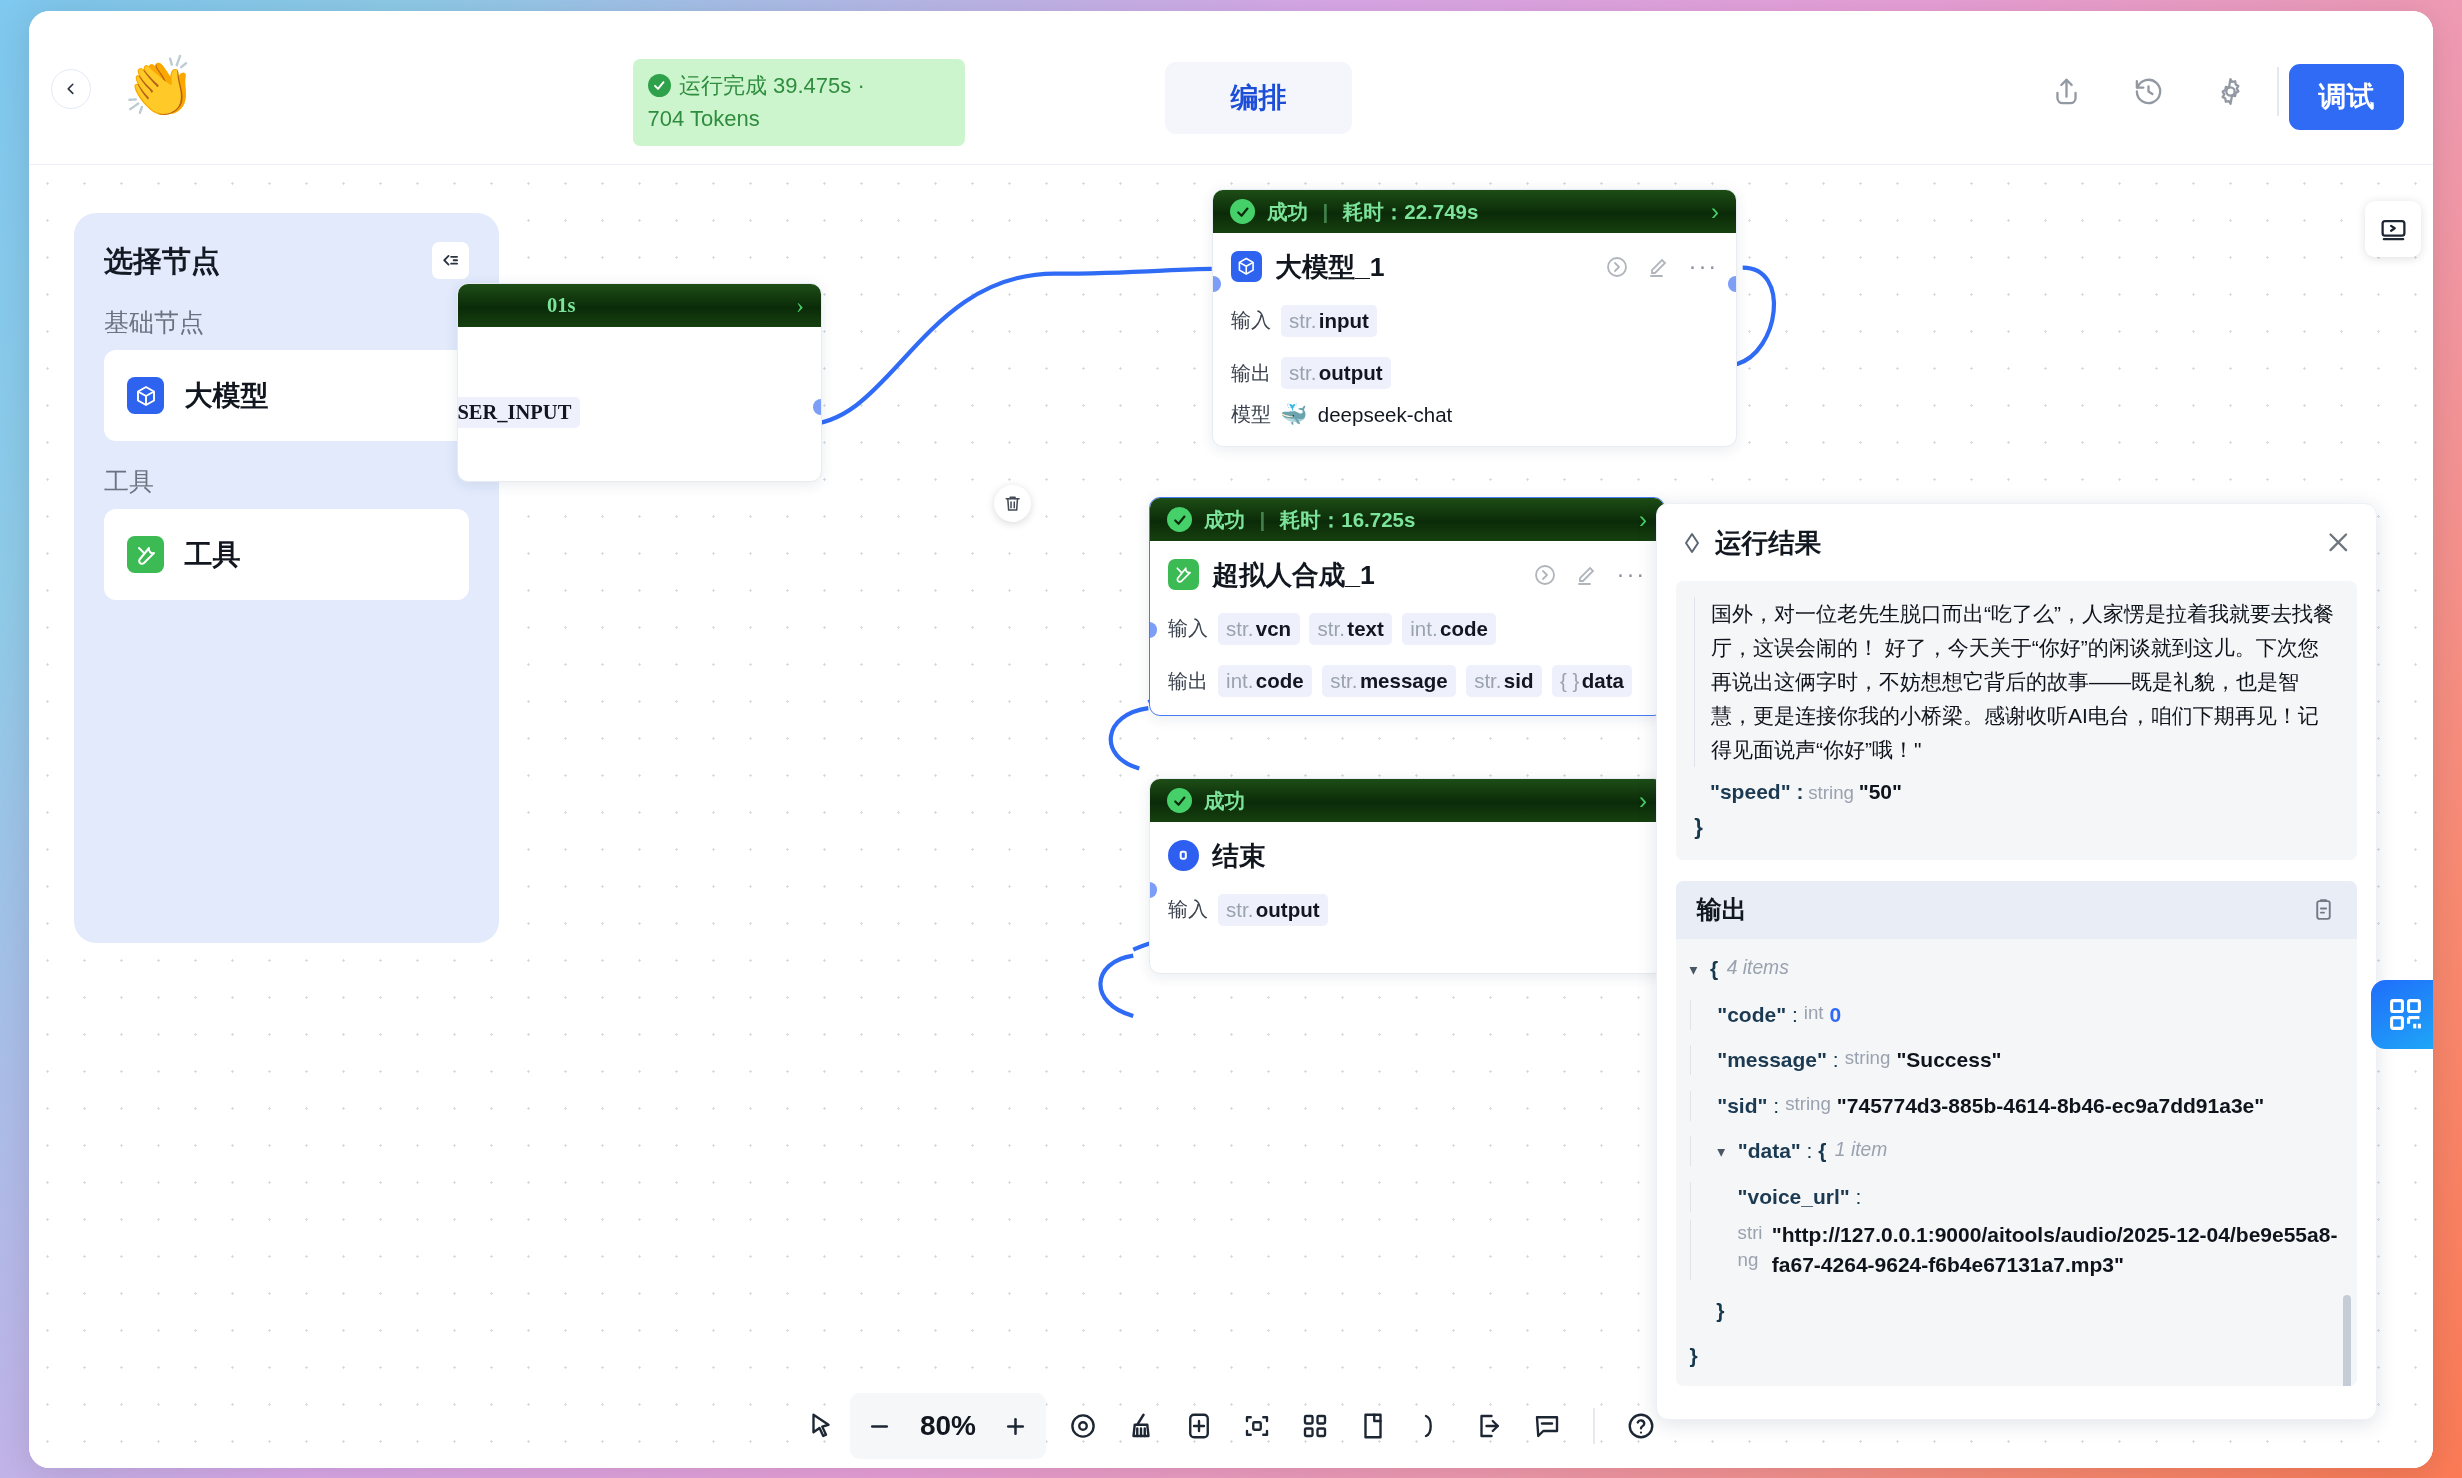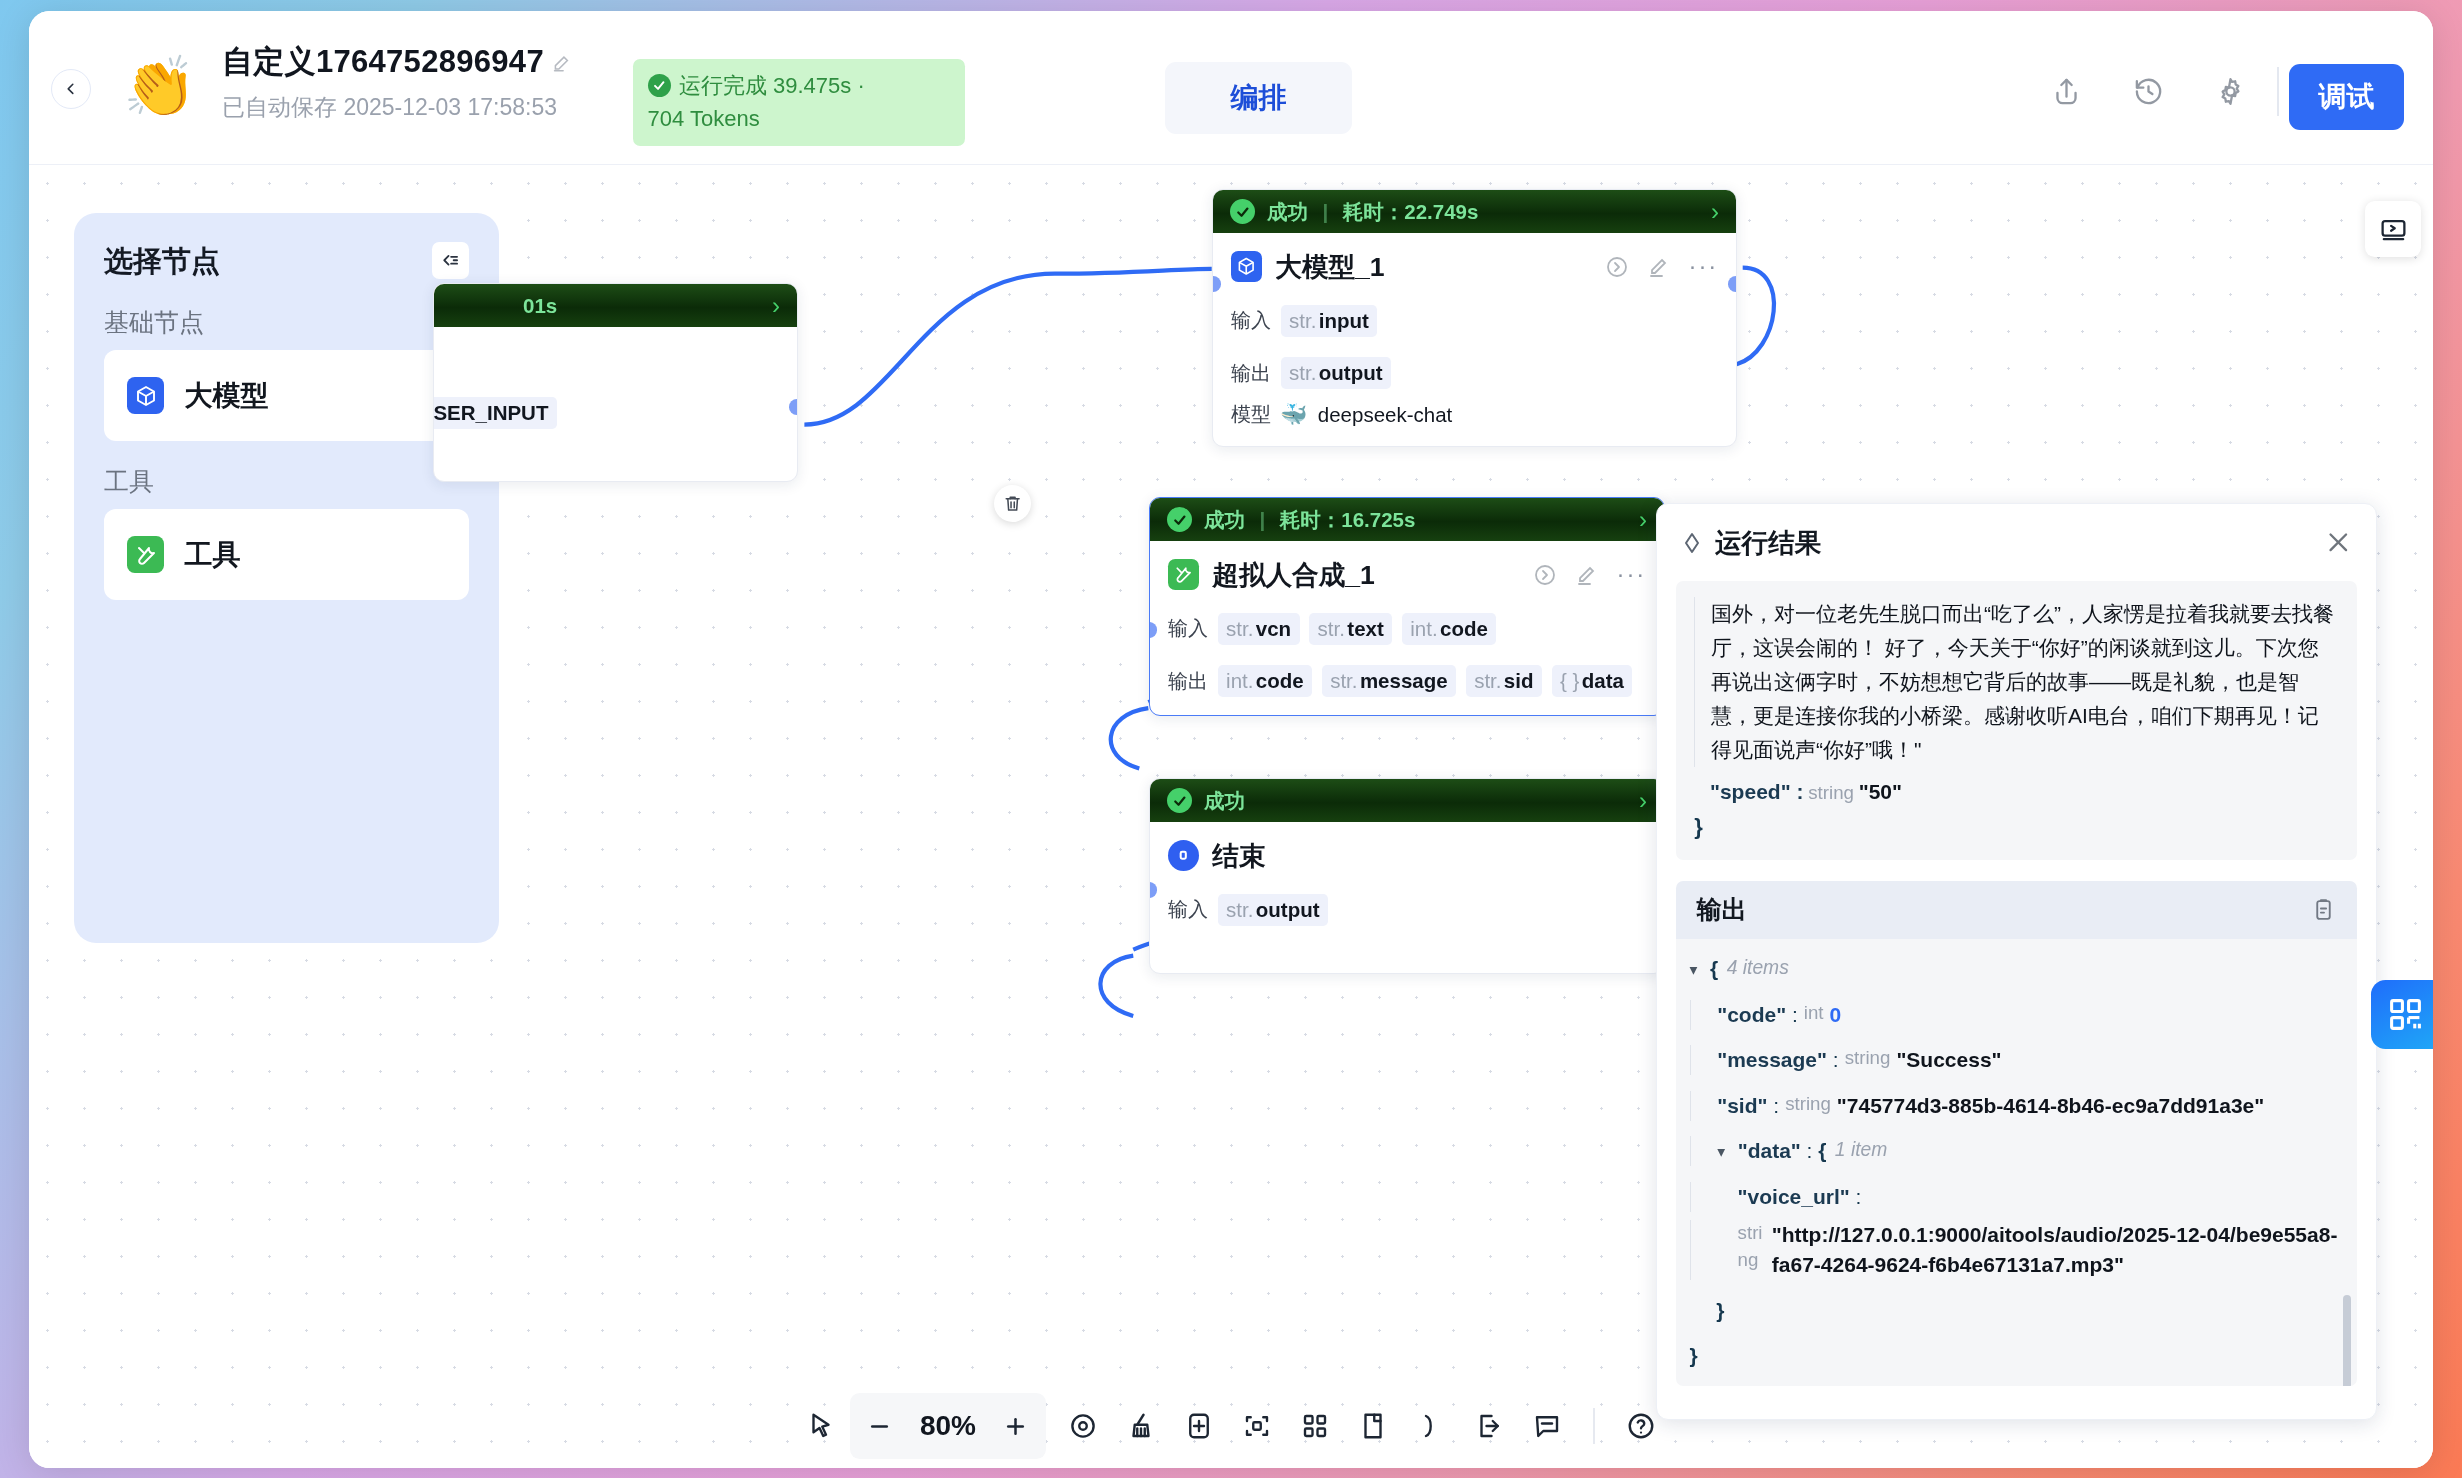--- a/index.html
+++ b/index.html
@@ -358,30 +358,20 @@
   <div class="header">
 
     <div class="back-btn">
       <svg viewBox="0 0 24 24" fill="none" stroke="#2b3340" stroke-width="2.4" stroke-linecap="round" stroke-linejoin="round">
         <polyline points="15 5 8 12 15 19"></polyline>
       </svg>
     </div>
 
     <div class="app-emoji">👏</div>
 
-    <div class="title-block">
-      <div class="wf-title">
-        <span>自定义1764752896947</span>
-        <svg class="edit-pencil" viewBox="0 0 24 24" fill="none" stroke="#7b828f" stroke-width="1.8" stroke-linecap="round">
-          <path d="M4 20h4l10-10-4-4L4 16v4z"></path>
-            <line x1="3" y1="22" x2="13" y2="22"></line>
-        </svg>
-      </div>
-      <div class="wf-saved">已自动保存 2025-12-03 17:58:53</div>
-    </div>
 
     <div class="run-badge">
       <div class="rb-row1">
         <span class="rb-check">
           <svg viewBox="0 0 24 24" fill="none" stroke="#ffffff" stroke-width="3.2" stroke-linecap="round" stroke-linejoin="round">
               <polyline points="5 13 10 18 19 7"></polyline>
             </svg>
         </span>
         <span>运行完成 39.475s ·</span>
       </div>
@@ -469,21 +459,21 @@
         <span class="pi-icon tool">
           <svg viewBox="0 0 24 24" fill="none" stroke="#ffffff" stroke-width="2" stroke-linecap="round" stroke-linejoin="round">
             <path d="M15 5a4 4 0 0 0 5 5l-10 10a2.8 2.8 0 0 1-4-4z"></path>
               <line x1="5" y1="5" x2="10" y2="10"></line>
           </svg>
         </span>
         <span class="pi-label">工具</span>
       </div>
     </div>
 
-    <div class="node" style="left:404px; top:118px; width:365px; height:199px;">
+    <div class="node" style="left:428px; top:118px; width:365px; height:199px;font-family:Liberation Serif, serif;">
       <div class="node-status">
         <span style="margin-left:72px;">01s</span>
         <span class="ns-chev">›</span>
       </div>
       <div class="node-body">
         <div class="io-row" style="margin-top:54px; margin-left:-27px;">
           <span class="chip">SER_INPUT</span>
         </div>
       </div>
       <div class="port" style="right:-7.8px; top:115px;"></div>

